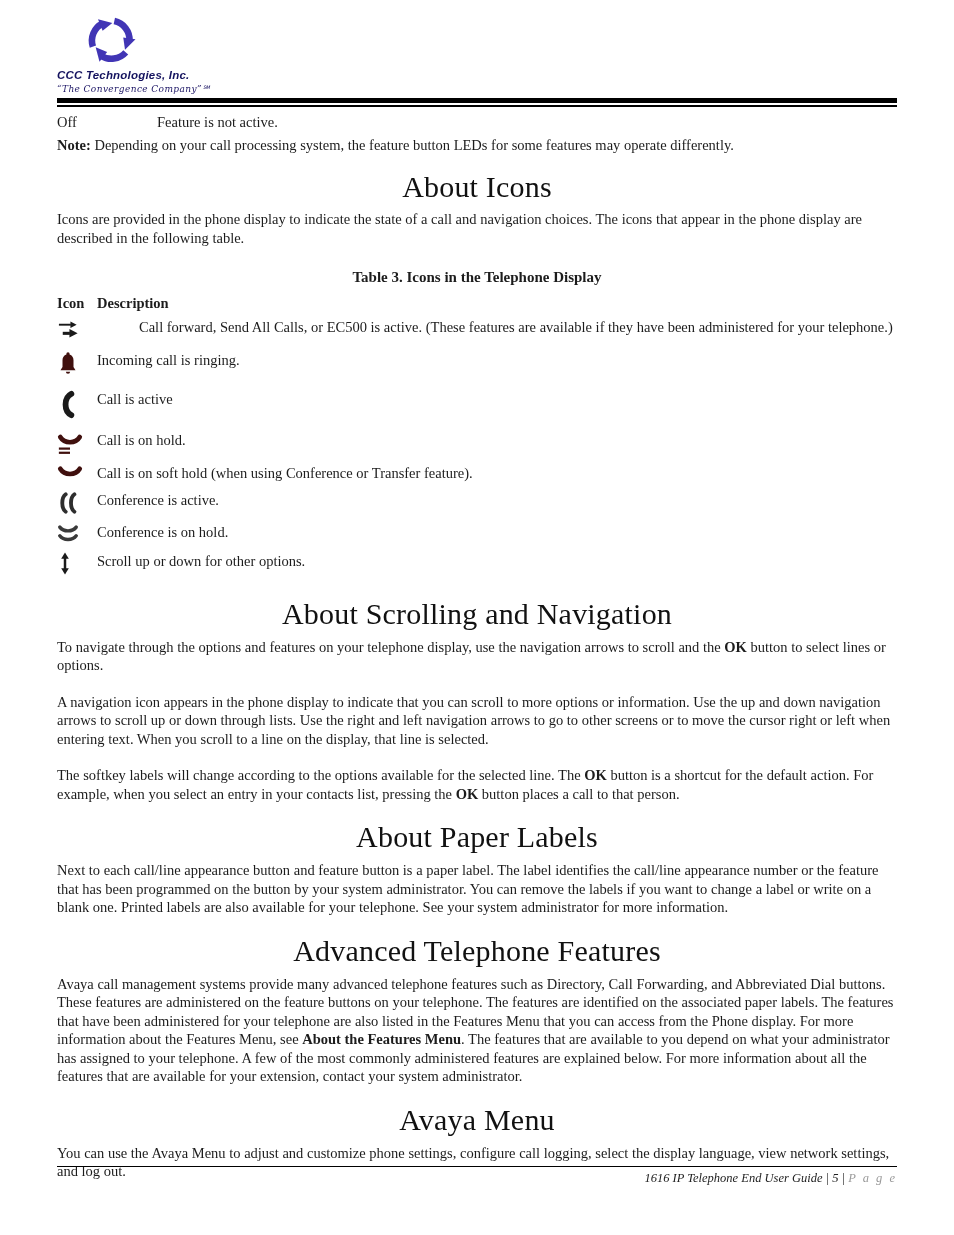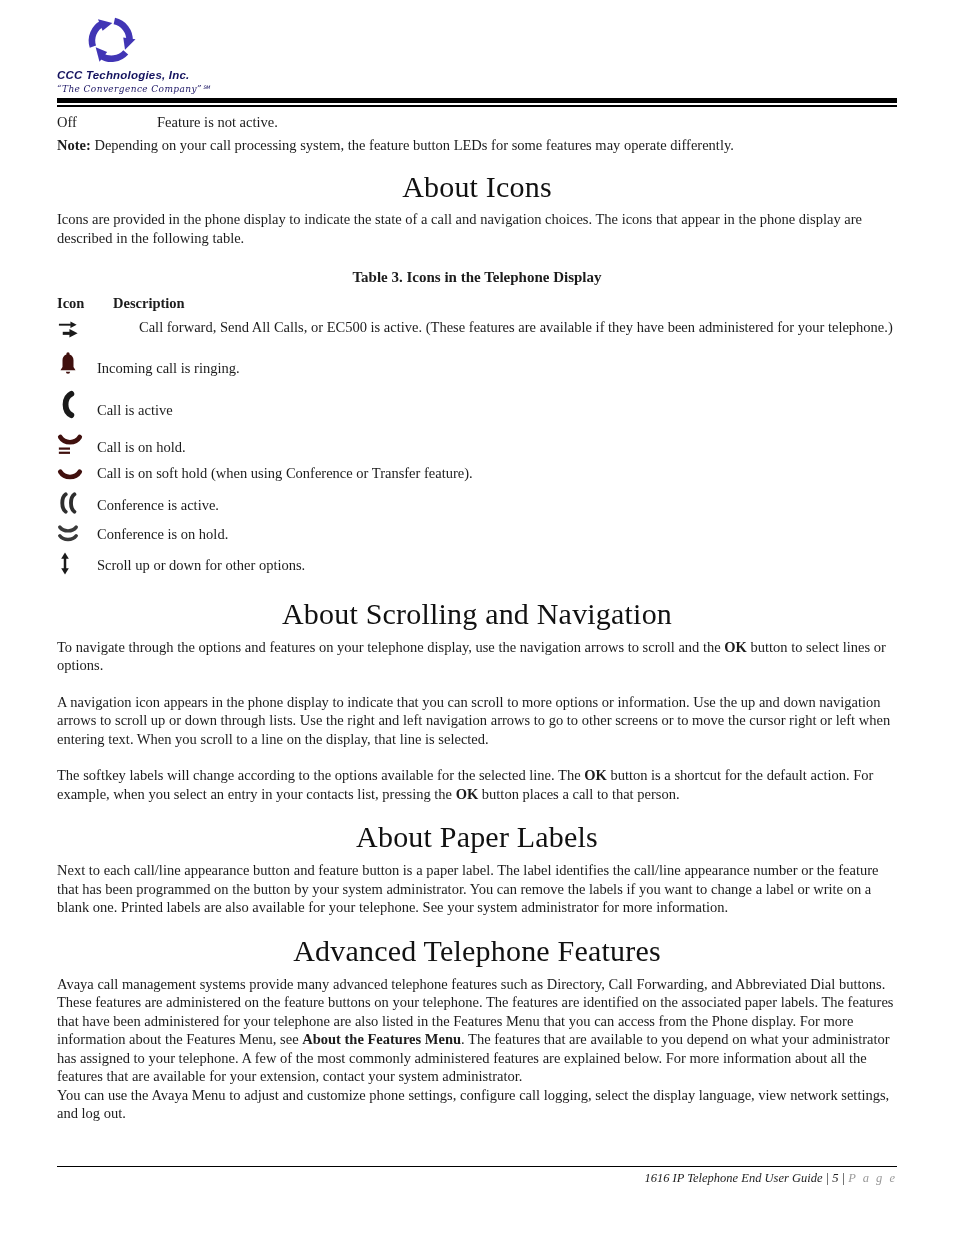--- a/index.html
+++ b/index.html
@@ -37,23 +37,23 @@
   }
   .h1-icons    { margin:15px 0 5px 0; }
   .h1-scroll   { margin:21px 0 6px 0; }
   .h1-paper    { margin:16px 0 6px 0; }
   .h1-advanced { margin:16px 0 6px 0; }
   .h1-avaya    { margin:16px 0 6px 0; }
   .para-gap { margin-top:18px; }
 
   
   .table-title { margin-top:22px; text-align:center; font-weight:bold; font-size:15px; }
-  .table-header { display:flex; margin-top:9px; font-weight:bold; font-size:14.5px;gap:16px; }
+  .table-header { display:flex; margin-top:9px; font-weight:bold; font-size:14.5px; }
   .col-icon { width:40px; flex:0 0 40px; }
-  .trow { display:flex; align-items:flex-end; margin-bottom:8px; }
+  .trow { display:flex; align-items:flex-start; margin-bottom:8px; }
   .trow .col-icon { display:flex; justify-content:flex-start; align-items:center; }
   .trow-1 { margin-top:6px; margin-bottom:10px; align-items:flex-start;gap:42px; }
   .trow-2 { margin-bottom:13px; }
   .trow-3 { margin-bottom:12px; }
   .tdesc { flex:1; font-size:14.5px; line-height:18.5px; }
 
   
   .footer { position:absolute; left:57px; width:840px; top:1166px; }
   .footer-rule { border-top:1.5px solid #000; }
   .footer-text {
@@ -190,20 +190,21 @@
     <p class="body-text"><span>To navigate through the options and features on your telephone display, use the navigation arrows to scroll and the </span><b>OK</b><span> button to select lines or options.</span></p>
     <p class="body-text para-gap">A navigation icon appears in the phone display to indicate that you can scroll to more options or information. Use the up and down navigation arrows to scroll up or down through lists. Use the right and left navigation arrows to go to other screens or to move the cursor right or left when entering text. When you scroll to a line on the display, that line is selected.</p>
     <p class="body-text para-gap"><span>The softkey labels will change according to the options available for the selected line. The </span><b>OK</b><span> button is a shortcut for the default action. For example, when you select an entry in your contacts list, pressing the </span><b>OK</b><span> button places a call to that person.</span></p>
 
     <h1 class="section-title h1-paper">About Paper Labels</h1>
     <p class="body-text">Next to each call/line appearance button and feature button is a paper label. The label identifies the call/line appearance number or the feature that has been programmed on the button by your system administrator. You can remove the labels if you want to change a label or write on a blank one. Printed labels are also available for your telephone. See your system administrator for more information.</p>
 
     <h1 class="section-title h1-advanced">Advanced Telephone Features</h1>
     <p class="body-text"><span>Avaya call management systems provide many advanced telephone features such as Directory, Call Forwarding, and Abbreviated Dial buttons. These features are administered on the feature buttons on your telephone. The features are identified on the associated paper labels. The features that have been administered for your telephone are also listed in the Features Menu that you can access from the Phone display. For more information about the Features Menu, see </span><b>About the Features Menu</b><span>. The features that are available to you depend on what your administrator has assigned to your telephone. A few of the most commonly administered features are explained below. For more information about all the features that are available for your extension, contact your system administrator.</span></p>
 
+    <h1 class="section-title h1-avaya">Avaya Menu</h1>
     <p class="body-text">You can use the Avaya Menu to adjust and customize phone settings, configure call logging, select the display language, view network settings, and log out.</p>
   </div>
 
   <div class="footer">
     <div class="footer-rule"></div>
     <div class="footer-text"><span>1616 IP Telephone End User Guide | 5 | </span><span class="page-word">P a g e</span></div>
   </div>
 
 </div>
 

